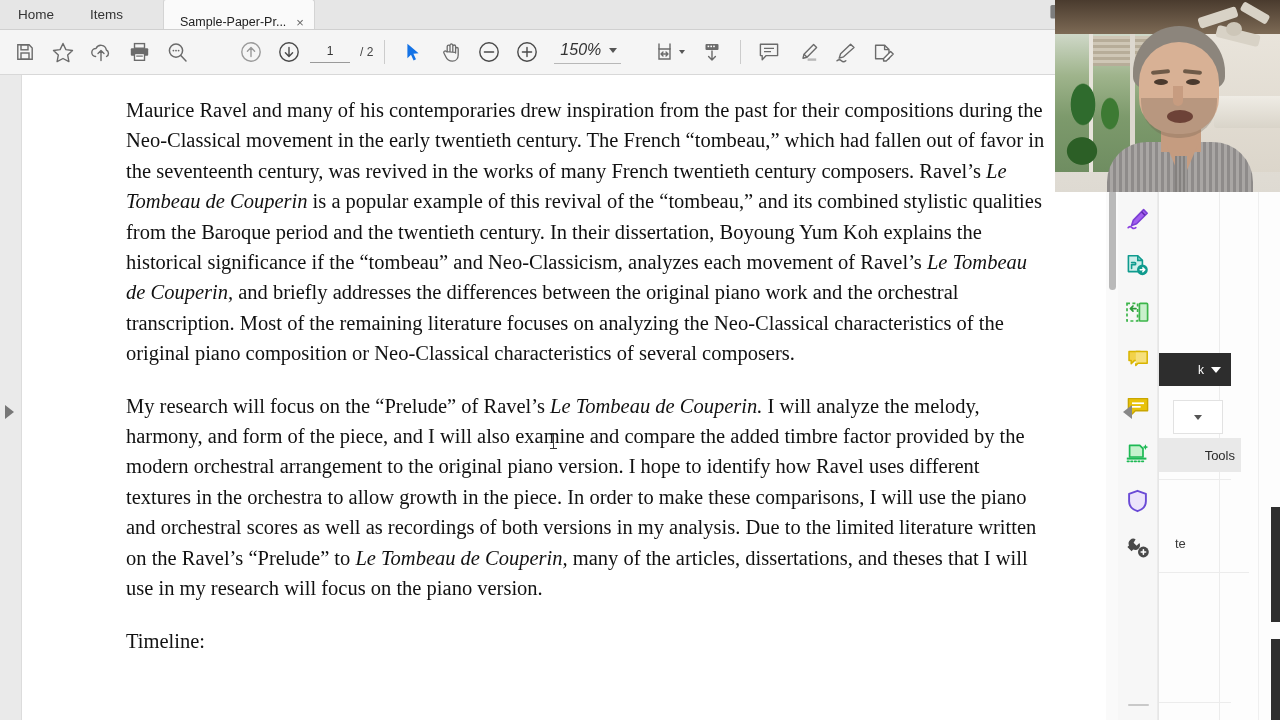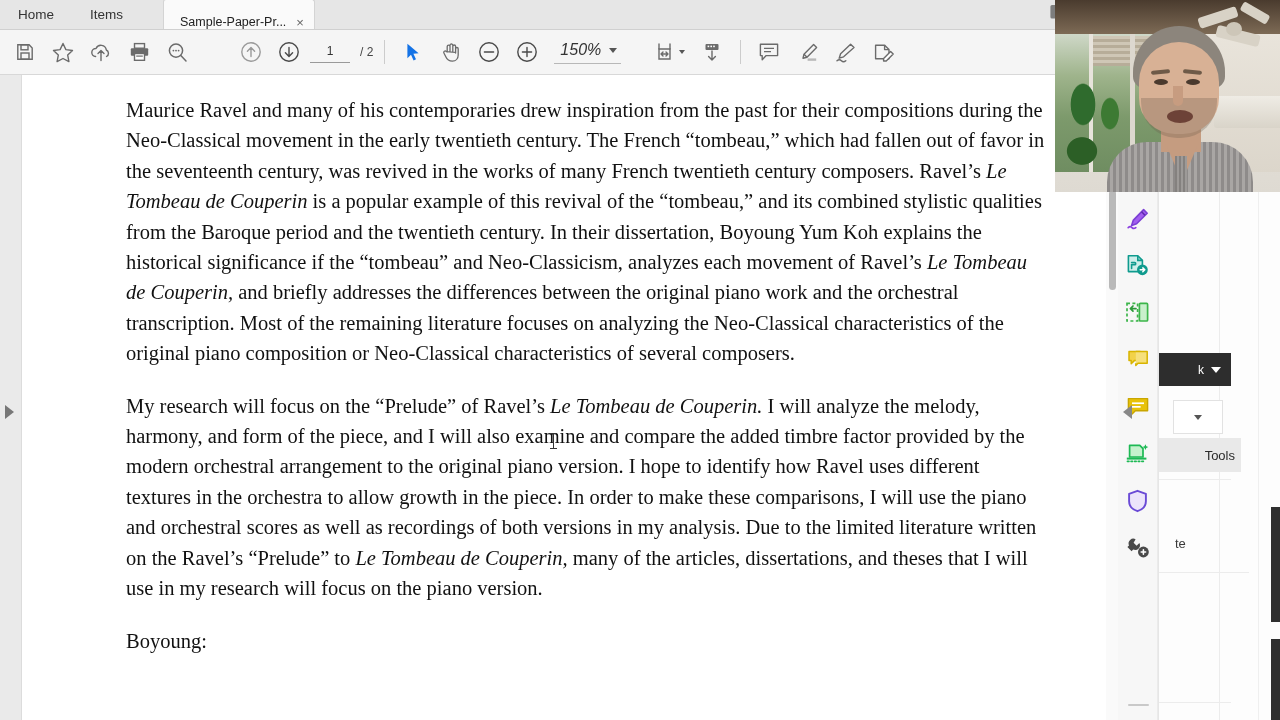--- a/index.html
+++ b/index.html
@@ -381,21 +381,21 @@
 
     <div class="leftrail">
       <div class="rail-arrow-l"></div>
     </div>
 
     <div class="pagearea">
       <div class="page">
         <div class="docbody">
           <p><span>Maurice Ravel and many of his contemporaries drew inspiration from the past for their compositions during the Neo-Classical movement in the early twentieth century. The French “tombeau,” which had fallen out of favor in the seventeenth century, was revived in the works of many French twentieth century composers. Ravel’s </span><i>Le Tombeau de Couperin</i><span> is a popular example of this revival of the “tombeau,” and its combined stylistic qualities from the Baroque period and the twentieth century. In their dissertation, Boyoung Yum Koh explains the historical significance if the “tombeau” and Neo-Classicism, analyzes each movement of Ravel’s </span><i>Le Tombeau de Couperin,</i><span> and briefly addresses the differences between the original piano work and the orchestral transcription. Most of the remaining literature focuses on analyzing the Neo-Classical characteristics of the original piano composition or Neo-Classical characteristics of several composers.</span></p>
           <p><span>My research will focus on the “Prelude” of Ravel’s </span><i>Le Tombeau de Couperin.</i><span> I will analyze the melody, harmony, and form of the piece, and I will also examine and compare the added timbre factor provided by the modern orchestral arrangement to the original piano version. I hope to identify how Ravel uses different textures in the orchestra to allow growth in the piece. In order to make these comparisons, I will use the piano and orchestral scores as well as recordings of both versions in my analysis. Due to the limited literature written on the Ravel’s “Prelude” to </span><i>Le Tombeau de Couperin,</i><span> many of the articles, dissertations, and theses that I will use in my research will focus on the piano version.</span></p>
-          <div class="tl">Boyoung:</div>
+          <div class="tl">Timeline:</div>
         </div>
       </div>
       <div class="caret-ibeam"></div>
     </div>
 
     <div class="vscroll">
       <div class="vthumb"></div>
     </div>
 
     <div class="rightzone">

